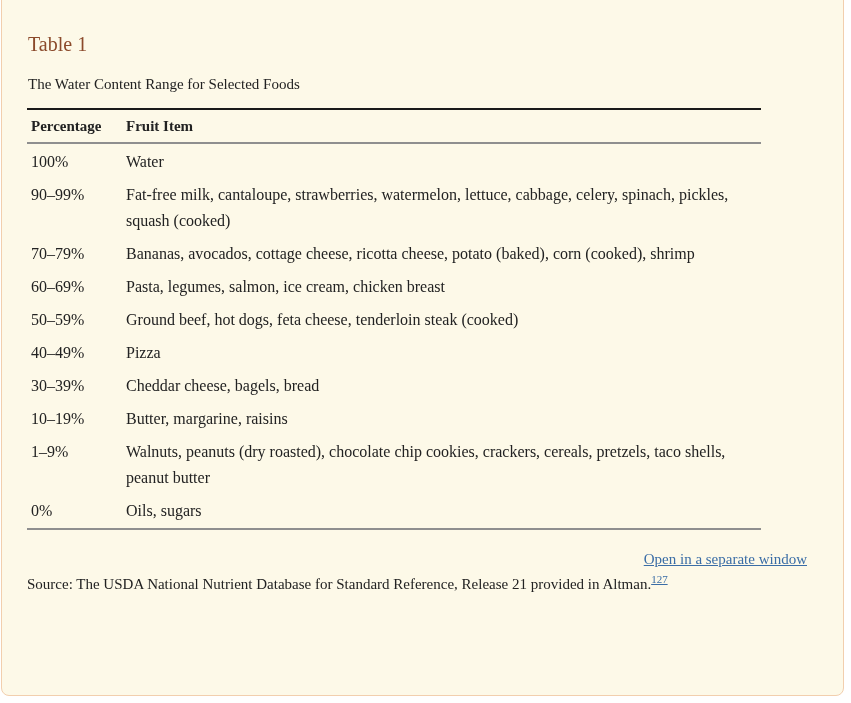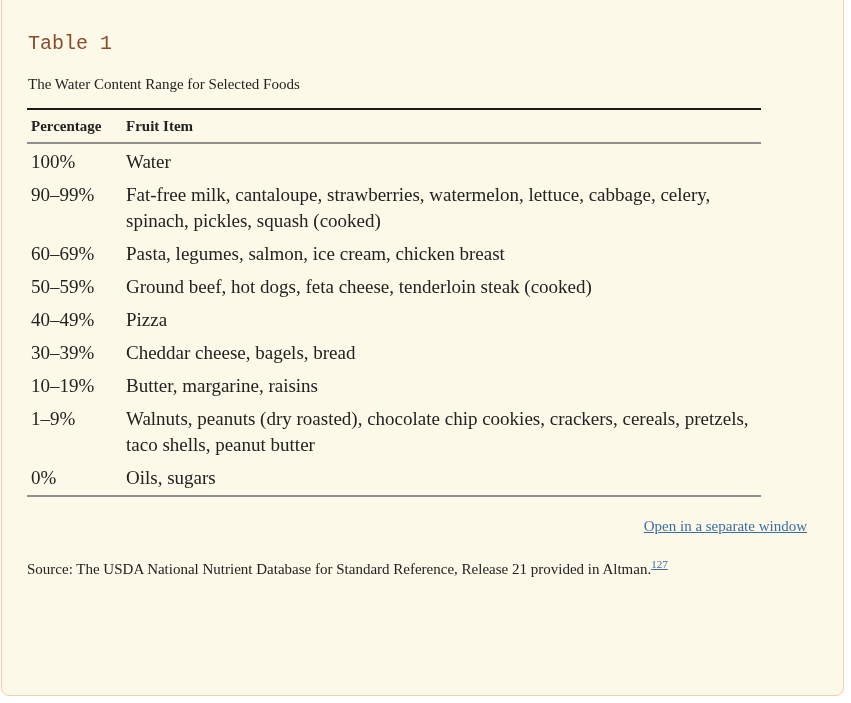--- a/index.html
+++ b/index.html
@@ -18,21 +18,20 @@
     background: var(--panel-bg, #fdf9e8);
     border: 1px solid var(--panel-border, #f2cfae);
     border-radius: 8px;
     padding: 42px 36px 0 25px;
   }
   .table-title {
     margin: 0 0 0 1px;
     font-size: 20px; font-weight: normal;
     line-height: 26px;
     color: var(--title-text, #8b4a2b);
-    font-family: Liberation Mono, monospace;
   }
   .table-caption {
     margin: 17px 0 0 1px;
     font-size: 15px; line-height: 20px;
   }
   table.water-table {
     border-collapse: collapse;
     width: 734px;
     margin-top: 14px;
     border-top: 2px solid var(--rule-top, #1a1a1a);
@@ -40,44 +39,43 @@
   }
   table.water-table thead th {
     text-align: left;
     font-size: 15px; font-weight: bold;
     padding: 8px 0 7px 4px;
     border-bottom: 2px solid var(--rule-gray, #8f8f8f);
     color: var(--body-text, #222222);
   }
   table.water-table th.pct-col { width: 95px; }
   table.water-table tbody td {
-    font-size: 19px;
+    font-size: 16px;
     line-height: 26px;
     vertical-align: top;
     padding: 3px 0 4px 4px;
     margin-top: 35px;
   }
   table.water-table tbody tr:first-child td { padding-top: 5px; }
   table.water-table td.foods { padding-right: 6px; }
   .link-row {
     width: 780px;
     text-align: right;
     margin-top: 19px;
     font-size: 15px;
     line-height: 20px;
   }
   a.open-link, a.ref-link {
     color: var(--link, #3a6da6);
     text-decoration: underline;
     cursor: pointer;
   }
   .source-note {
-    margin-top: 20px;
     font-size: 15px;
-    line-height: 16px;
+    line-height: 21px;
   }
   .source-note sup a.ref-link { font-size: 11px; }
 </style>
 </head>
 <body>
 
 <div class="panel">
 
   <h3 class="table-title">Table 1</h3>
 
@@ -91,20 +89,24 @@
       </tr>
     </thead>
     <tbody>
         <tr>
           <td class="pct">100%</td>
           <td class="foods">Water</td>
         </tr>
         <tr>
           <td class="pct">90–99%</td>
           <td class="foods">Fat-free milk, cantaloupe, strawberries, watermelon, lettuce, cabbage, celery, spinach, pickles, squash (cooked)</td>
+        </tr>
+        <tr>
+          <td class="pct">70–79%</td>
+          <td class="foods">Bananas, avocados, cottage cheese, ricotta cheese, potato (baked), corn (cooked), shrimp</td>
         </tr>
         <tr>
           <td class="pct">60–69%</td>
           <td class="foods">Pasta, legumes, salmon, ice cream, chicken breast</td>
         </tr>
         <tr>
           <td class="pct">50–59%</td>
           <td class="foods">Ground beef, hot dogs, feta cheese, tenderloin steak (cooked)</td>
         </tr>
         <tr>

